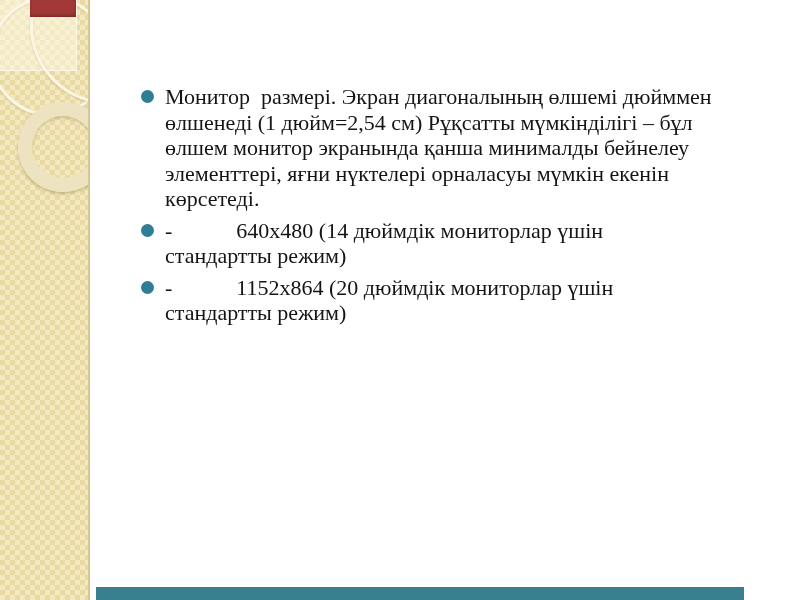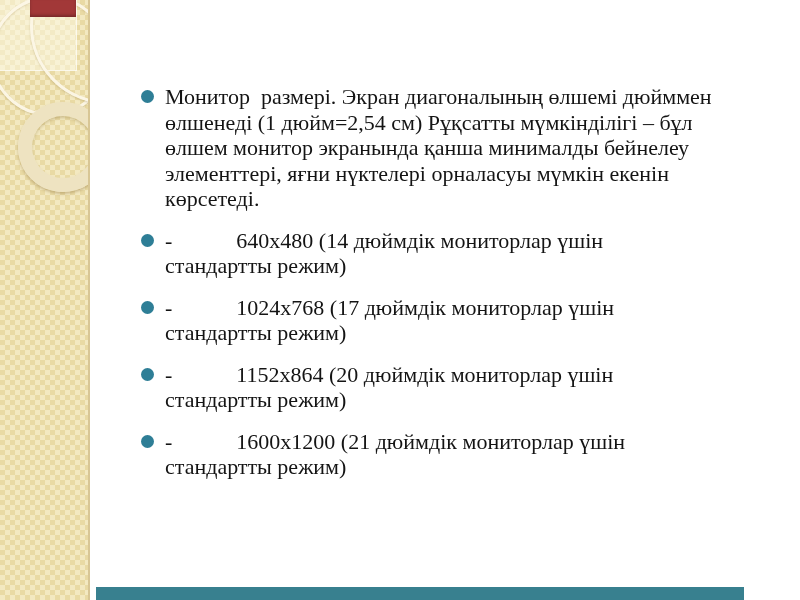--- a/index.html
+++ b/index.html
@@ -43,21 +43,21 @@
   
   .red-bar  { position:absolute; left:30px; top:0; width:46px; height:17px; background:#a23838; box-shadow:inset 0 -2px 3px rgba(0,0,0,.25); }
   .teal-bar { position:absolute; left:96px; top:587px; width:692px; height:13px; background:#38808f; }
 
   
   .content {
     position:absolute; left:141px; top:84px; width:572px;
     font-size:22px; line-height:25.5px; color:#141414;
   }
   .item { position:relative; padding-left:24px; }
-  .item + .item { margin-top:16px; }
+  .item + .item { margin-top:6px; }
   .dot {
     position:absolute; left:0; top:6px; width:13px; height:13px;
     border-radius:50%; background:#2e7e96;
   }
   .tabgap { display:inline-block; width:64px; }
 </style>
 </head>
 <body>
 
 <div class="slide">
@@ -78,30 +78,22 @@
       <span class="dot"></span>
       <span>Монитор&nbsp; размері. Экран диагоналының өлшемі дюйммен өлшенеді (1 дюйм=2,54 см) Рұқсатты мүмкінділігі – бұл өлшем монитор экранында қанша минималды бейнелеу элементтері, яғни нүктелері орналасуы мүмкін екенін көрсетеді.</span>
     </div>
 
     <div class="item">
       <span class="dot"></span>
       <span>-</span><span class="tabgap"></span><span>640x480 (14 дюймдік мониторлар үшін стандартты режим)</span>
     </div>
 
 
-    <div class="item">
-      <span class="dot"></span>
-      <span>-</span><span class="tabgap"></span><span>1024x768 (17 дюймдік мониторлар үшін стандартты режим)</span>
-    </div>
 
     <div class="item">
       <span class="dot"></span>
       <span>-</span><span class="tabgap"></span><span>1152x864 (20 дюймдік мониторлар үшін стандартты режим)</span>
     </div>
 
 
-    <div class="item">
-      <span class="dot"></span>
-      <span>-</span><span class="tabgap"></span><span>1600x1200 (21 дюймдік мониторлар үшін стандартты режим)</span>
-    </div>
 
   </div>
 </div>
 
 </body></html>

